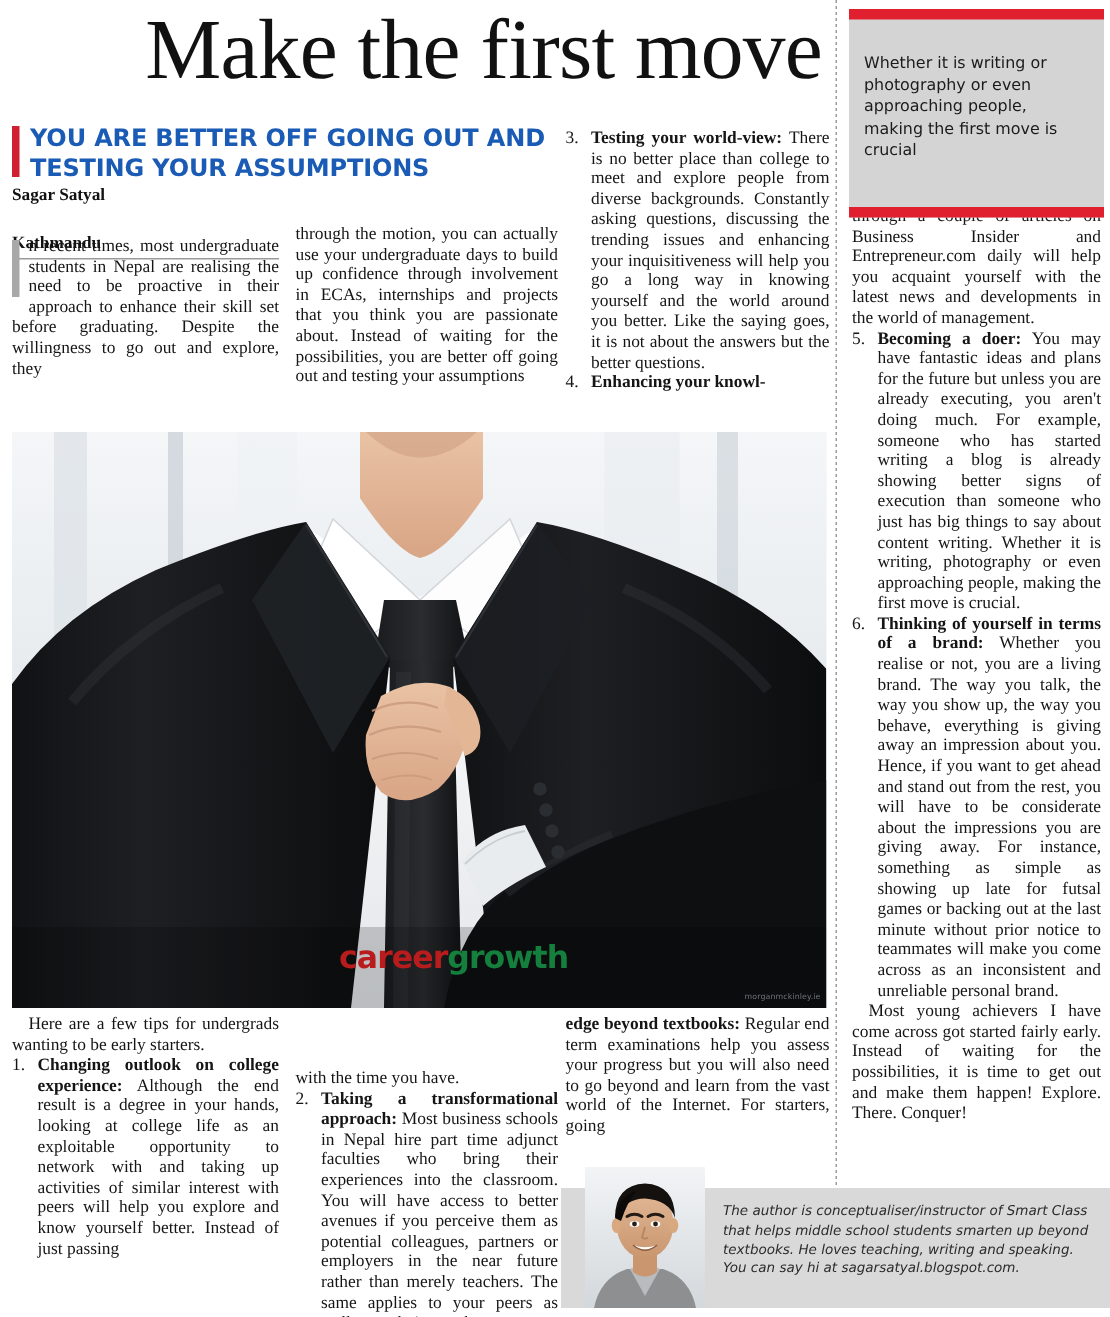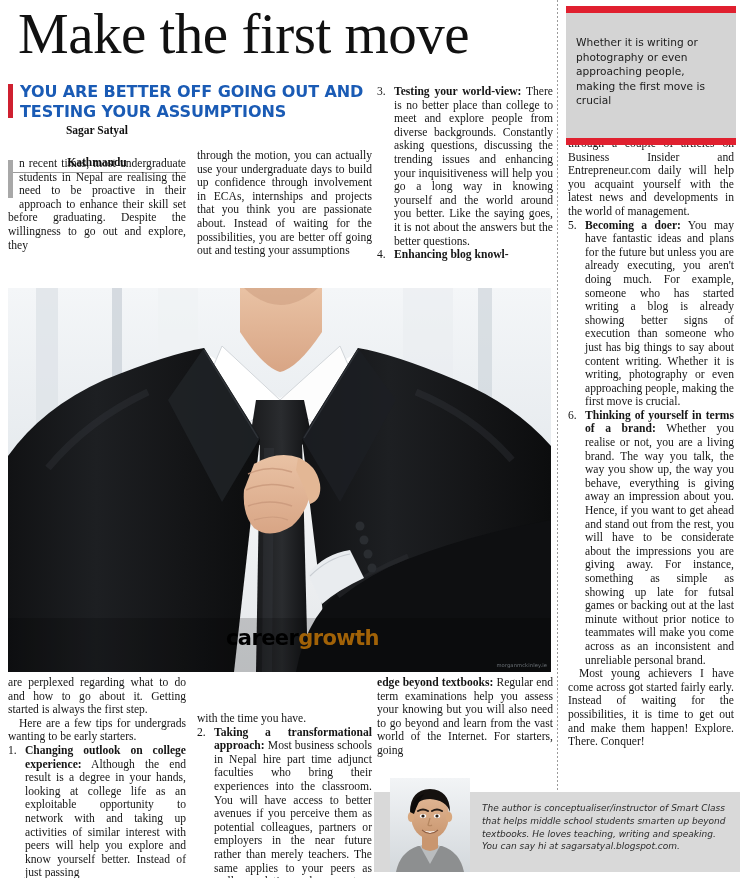--- a/index.html
+++ b/index.html
@@ -28,20 +28,21 @@
     height: 68px;
   }
   .masthead-title {
     font-family: "Liberation Serif", serif;
     font-size: 57px;
     line-height: 64px;
     letter-spacing: -0.5px;
     font-weight: 400;
     color: #111111;
     white-space: nowrap;
+    text-align: right;
   }
 
   
   .kicker-wrap {
     position: absolute;
     left: 8px;
     top: 82px;
     width: 370px;
     display: flex;
     gap: 7px;
@@ -61,21 +62,20 @@
     color: #1a5bb5;
     letter-spacing: -0.1px;
   }
 
   
   .byline {
     position: absolute;
     left: 8px;
     top: 124px;
     width: 178px;
-    text-align: center;
   }
   .byline-name {
     font-family: "Liberation Serif", serif;
     font-weight: 700;
     font-size: 11.5px;
     line-height: 13px;
     color: #111;
   }
   .byline-place {
     font-family: "Liberation Serif", serif;
@@ -168,22 +168,22 @@
   .watermark {
     position: absolute;
     left: 218px;
     bottom: 22px;
     font-family: "DejaVu Sans", sans-serif;
     font-weight: 700;
     font-size: 21px;
     letter-spacing: -0.6px;
     white-space: nowrap;
   }
-  .wm-a { color: #000000; }
-  .wm-b { color: #a16207; }
+  .wm-a { color: #b91c1c; }
+  .wm-b { color: #15803d; }
 
   .photo-credit {
     position: absolute;
     right: 4px;
     bottom: 4px;
     font-family: "DejaVu Sans", sans-serif;
     font-size: 5.2px;
     color: #6d7378;
     letter-spacing: 0.1px;
   }
@@ -286,21 +286,21 @@
     <div class="numlist">
       <div class="numitem">
         <div class="num">3.</div>
         <div class="body">
           <span class="runin">Testing your world-view:</span><span> There is no better place than college to meet and explore people from diverse backgrounds. Constantly asking questions, discussing the trending issues and enhancing your inquisitiveness will help you go a long way in knowing yourself and the world around you better. Like the saying goes, it is not about the answers but the better questions.</span>
         </div>
       </div>
       <div class="numitem">
         <div class="num">4.</div>
         <div class="body">
-          <span class="runin">Enhancing blog knowl-</span>
+          <span class="runin">Enhancing your knowl-</span>
         </div>
       </div>
     </div>
   </div>
 
   <div class="col" id="col4">
     <p>through a couple of articles on Business Insider and Entrepreneur.com daily will help you acquaint yourself with the latest news and developments in the world of management.</p>
     <div class="numlist">
       <div class="numitem">
         <div class="num">5.</div>
@@ -414,21 +414,20 @@
     <div class="pullbox-bar"></div>
     <div class="pullbox-inner">
       <div class="pullbox-text">Whether it is writing or photography or even approaching people, making the first move is crucial</div>
     </div>
     <div class="pullbox-bar"></div>
   </div>
 
   <div class="vdivider"></div>
 
   <div class="col" id="col1-bot">
-    <p>are perplexed regarding what to do and how to go about it. Getting started is always the first step.</p>
     <p class="indent">Here are a few tips for undergrads wanting to be early starters.</p>
     <div class="numlist">
       <div class="numitem">
         <div class="num">1.</div>
         <div class="body">
           <span class="runin">Changing outlook on college experience:</span><span> Although the end result is a degree in your hands, looking at college life as an exploitable opportunity to network with and taking up activities of similar interest with peers will help you explore and know yourself better. Instead of just passing</span>
         </div>
       </div>
     </div>
   </div>
@@ -439,21 +438,21 @@
       <div class="numitem">
         <div class="num">2.</div>
         <div class="body">
           <span class="runin">Taking a transformational approach:</span><span> Most business schools in Nepal hire part time adjunct faculties who bring their experiences into the classroom. You will have access to better avenues if you perceive them as potential colleagues, partners or employers in the near future rather than merely teachers. The same applies to your peers as well as relatives who may turn out to be your network joint.</span>
         </div>
       </div>
     </div>
   </div>
 
   <div class="col" id="col3-bot">
-    <p><span class="runin">edge beyond textbooks:</span><span> Regular end term examinations help you assess your knowing but you will also need to go beyond and learn from the vast world of the Internet. For starters, going</span></p>
+    <p><span class="runin">edge beyond textbooks:</span><span> Regular end term examinations help you assess your progress but you will also need to go beyond and learn from the vast world of the Internet. For starters, going</span></p>
   </div>
 
   <div class="bio">
     <div class="bio-photo">
       <svg viewBox="0 0 80 94" preserveAspectRatio="none">
         <defs>
           <linearGradient id="bioBg" x1="0" y1="0" x2="0" y2="1">
             <stop offset="0%" stop-color="#f2f4f6"></stop>
             <stop offset="100%" stop-color="#d3d8dc"></stop>
           </linearGradient>

